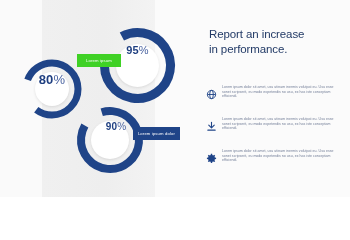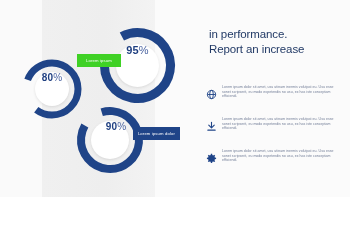--- a/index.html
+++ b/index.html
@@ -67,21 +67,21 @@
   }
 
   
   #donut-95 { left: 100px; top: 28px; }
   #donut-95 .hole { left: 16px; top: 16px; width: 43px; height: 43px; }
   #donut-95 .pct { font-size: 11px; }
 
   
   #donut-80 { left: 22px; top: 59px; }
   #donut-80 .hole { left: 13px; top: 13px; width: 34px; height: 34px; }
-  #donut-80 .pct { font-size: 10px; }
+  #donut-80 .pct { font-size: 13px; }
 
   
   #donut-90 { left: 77px; top: 107px; }
   #donut-90 .hole { left: 14px; top: 14px; width: 38px; height: 38px; }
   #donut-90 .pct { font-size: 10px; padding-left: 12px; }
 
   
   .tag {
     position: absolute;
     display: flex;
@@ -200,22 +200,22 @@
   <div class="tag" id="tag-green">
     <span>Lorem ipsum</span>
   </div>
   <div class="tag" id="tag-blue">
     <span>Lorem ipsum dolor</span>
   </div>
 
   <div class="right">
 
     <div class="title">
+      <div>Report an increase</div>
       <div>in performance.</div>
-      <div>Report an increase</div>
     </div>
 
     <div class="bullets">
 
       <div class="bullet">
         <span class="bullet-icon">
           <svg width="11" height="11" viewBox="0 0 24 24" fill="none" stroke="currentColor" stroke-width="2">
             <circle cx="12" cy="12" r="9"></circle>
             <ellipse cx="12" cy="12" rx="4" ry="9"></ellipse>
             <line x1="3" y1="12" x2="21" y2="12"></line>

